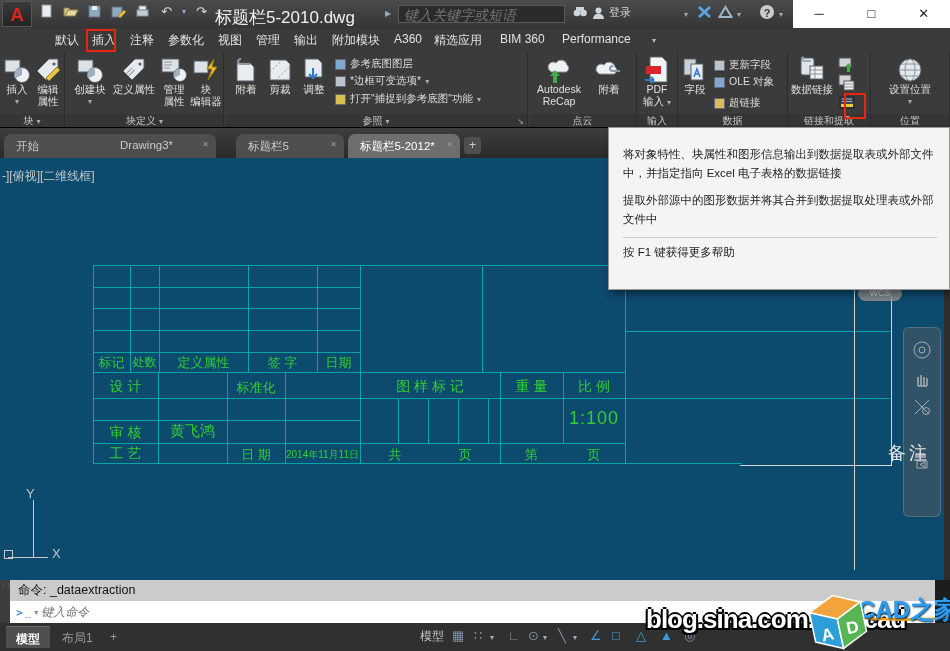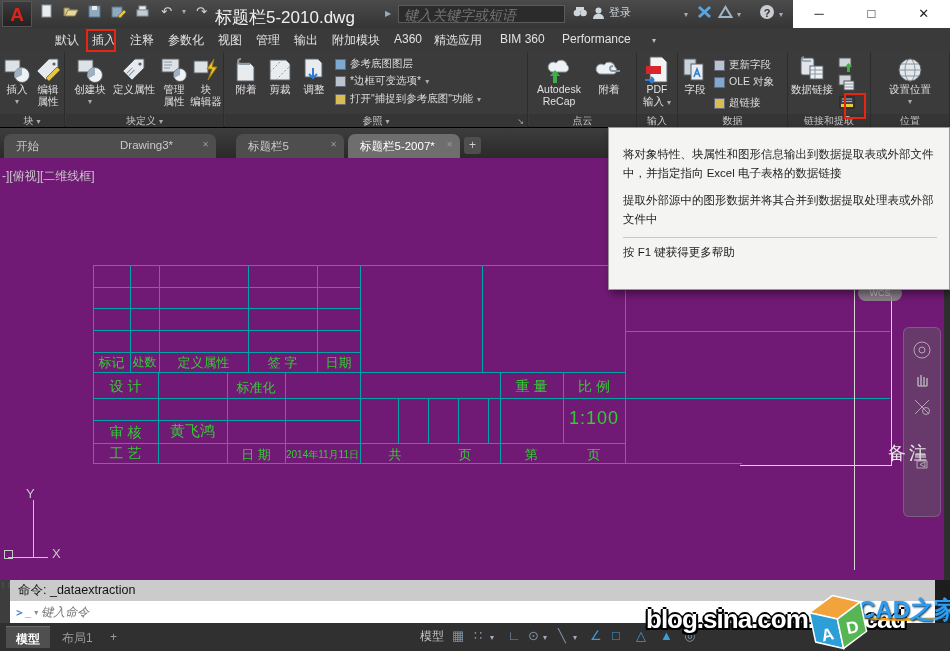--- a/index.html
+++ b/index.html
@@ -55,21 +55,21 @@
   .filetabs { position:absolute; left:0; top:128px; width:950px; height:30px;
               background:linear-gradient(#3d3d3d,#2a2a2a); }
   .ftab { position:absolute; top:6px; height:24px; background:#4e4e4e; color:#c9c9c9;
           border-radius:7px 7px 0 0; font-size:11.5px; padding:5px 10px 0 12px; }
   .ftab .fx { position:absolute; right:7px; top:6px; font-size:8px; color:#999; }
   .ftab.active { background:#6e6e6e; color:#fff; }
   .newtab { position:absolute; left:464px; top:9px; width:17px; height:17px; background:#4e4e4e;
             border-radius:3px; color:#ccc; text-align:center; line-height:16px; font-size:12px; }
 
   
-  .draw { position:absolute; left:0; top:158px; width:950px; height:422px; background:#701a75; overflow:hidden; }
+  .draw { position:absolute; left:0; top:158px; width:950px; height:422px; background:#0c4a6e; overflow:hidden; }
   .vpctl { position:absolute; left:2px; top:10px; color:#c8c8c8; font-size:12px; }
   .ch,.cv { position:absolute; background:#00a6a6; }
   .ch { height:1px; } .cv { width:1px; }
   .gh,.gv { position:absolute; background:#d5d5d5; }
   .gh { height:1px; } .gv { width:1px; }
   .gt { position:absolute; color:#32cd32; text-align:center; white-space:nowrap; }
   .ucsline { position:absolute; background:#c8c8c8; }
   .ucslab { position:absolute; color:#c8c8c8; font-size:13px; }
   .wcspill { position:absolute; left:858px; top:128px; width:44px; height:15px; background:#8f8f8f;
              border-radius:8px; color:#dedede; font-size:9px; text-align:center; line-height:15px; opacity:.85; }
@@ -424,21 +424,21 @@
         <span class="caret">▾</span>
       </div>
       <div class="plabel"><span>位置</span></div>
     </div>
   </div>
 
   <div class="filetabs">
     <div class="ftab" style="left:4px;width:116px"><span>开始</span></div>
     <div class="ftab" style="left:108px;width:108px"><span>Drawing3*</span><span class="fx">✕</span></div>
     <div class="ftab" style="left:236px;width:108px"><span>标题栏5</span><span class="fx">✕</span></div>
-    <div class="ftab active" style="left:348px;width:112px"><span>标题栏5-2007*</span><span class="fx">✕</span></div>
+    <div class="ftab active" style="left:348px;width:112px"><span>标题栏5-2012*</span><span class="fx">✕</span></div>
     <div class="newtab">+</div>
   </div>
 
   <div class="draw">
     <div class="vpctl">-][俯视][二维线框]</div>
 
     <div>
       <div class="ch" style="left:93px;top:107px;width:797px"></div>
       <div class="ch" style="left:93px;top:129px;width:267px"></div>
       <div class="ch" style="left:93px;top:150px;width:267px"></div>
@@ -492,20 +492,21 @@
         </svg>
     </div>
 
     <div class="gt" style="left:93px;top:196px;width:37px;font-size:13px">标记</div>
     <div class="gt" style="left:130px;top:196px;width:29px;font-size:12px">处数</div>
     <div class="gt" style="left:159px;top:196px;width:89px;font-size:13px">定义属性</div>
     <div class="gt" style="left:248px;top:196px;width:69px;font-size:13px">签 字</div>
     <div class="gt" style="left:317px;top:196px;width:43px;font-size:13px">日期</div>
     <div class="gt" style="left:93px;top:220px;width:65px;font-size:14px">设 计</div>
     <div class="gt" style="left:227px;top:221px;width:58px;font-size:13px">标准化</div>
+    <div class="gt" style="left:360px;top:220px;width:140px;font-size:14px">图 样 标 记</div>
     <div class="gt" style="left:500px;top:220px;width:63px;font-size:14px">重 量</div>
     <div class="gt" style="left:563px;top:220px;width:62px;font-size:14px">比 例</div>
     <div class="gt" style="left:563px;top:250px;width:62px;font-size:18px;letter-spacing:1px">1:100</div>
     <div class="gt" style="left:93px;top:266px;width:65px;font-size:14px">审 核</div>
     <div class="gt" style="left:158px;top:264px;width:69px;font-size:15px">黄飞鸿</div>
     <div class="gt" style="left:93px;top:287px;width:65px;font-size:14px">工 艺</div>
     <div class="gt" style="left:227px;top:288px;width:58px;font-size:13px">日 期</div>
     <div class="gt" style="left:285px;top:290px;width:75px;font-size:10px">2014年11月11日</div>
     <div class="gt" style="left:360px;top:288px;width:140px;font-size:13px;display:flex;justify-content:space-around">
       <span>共</span>

